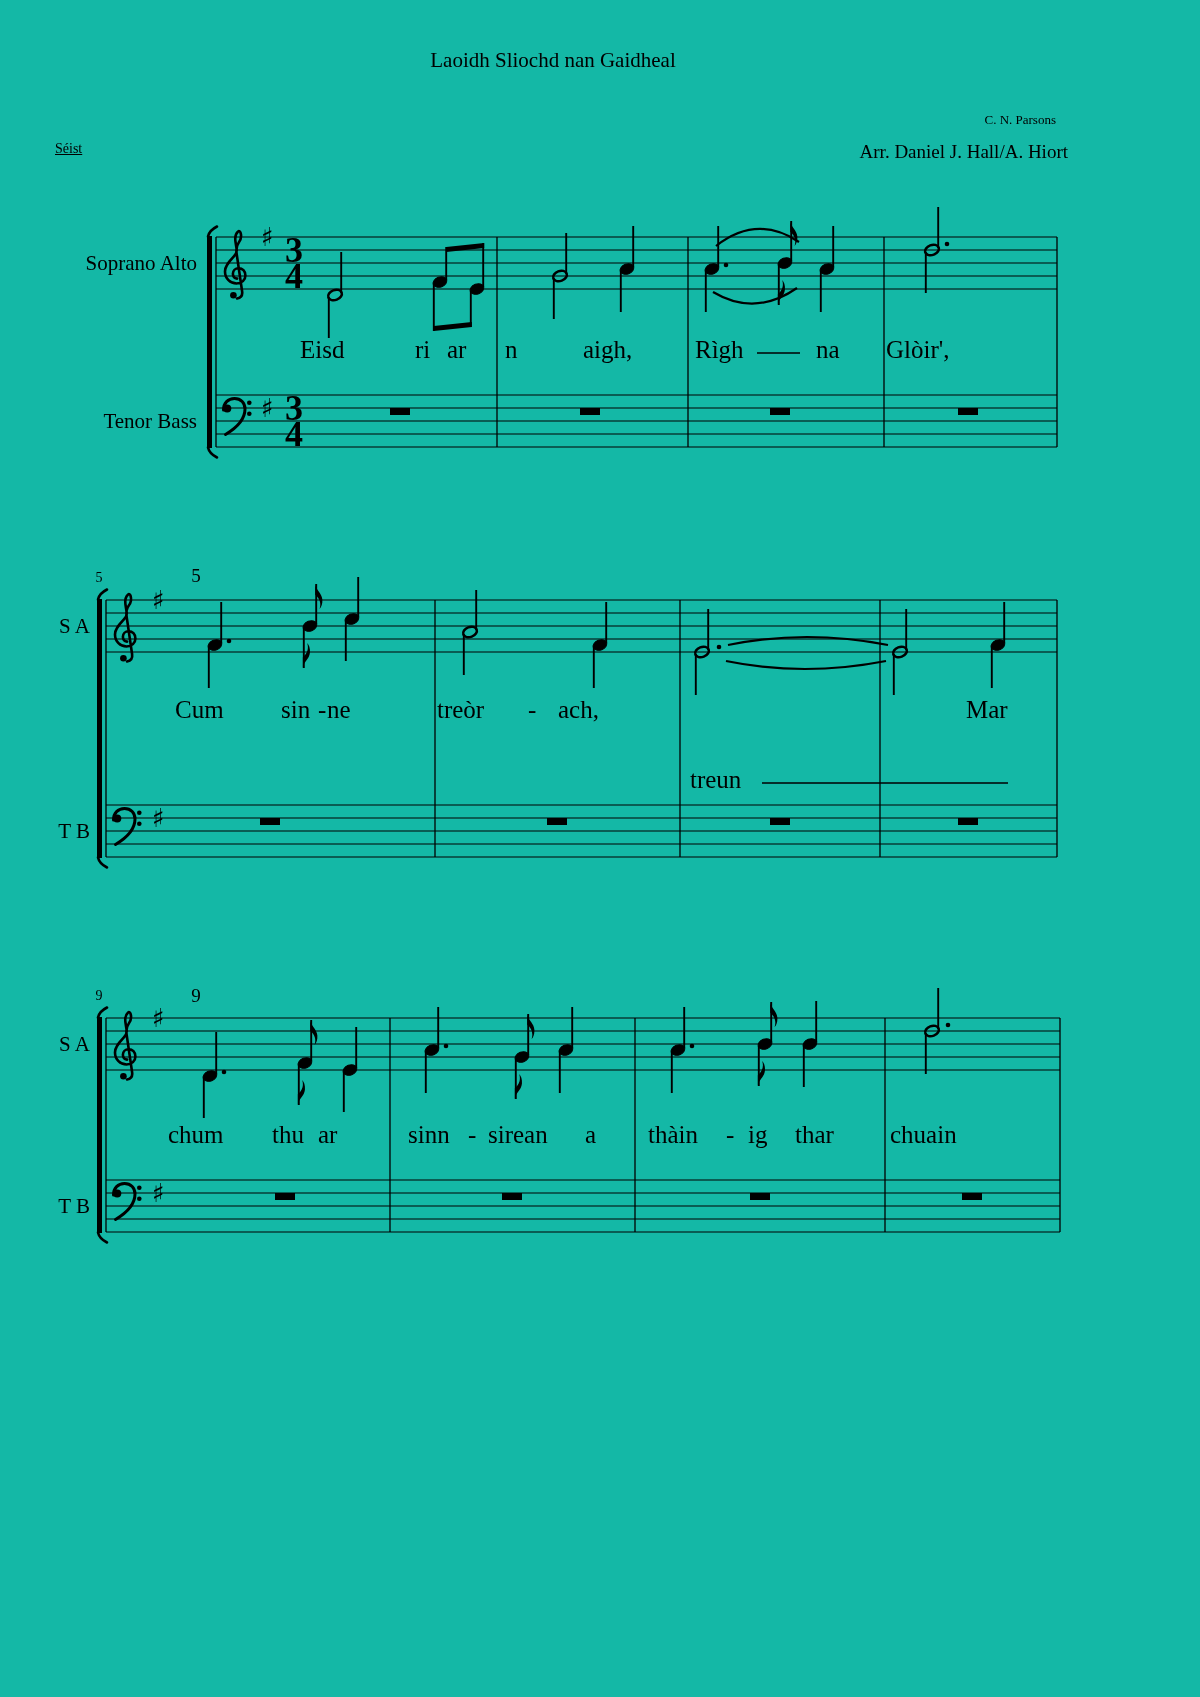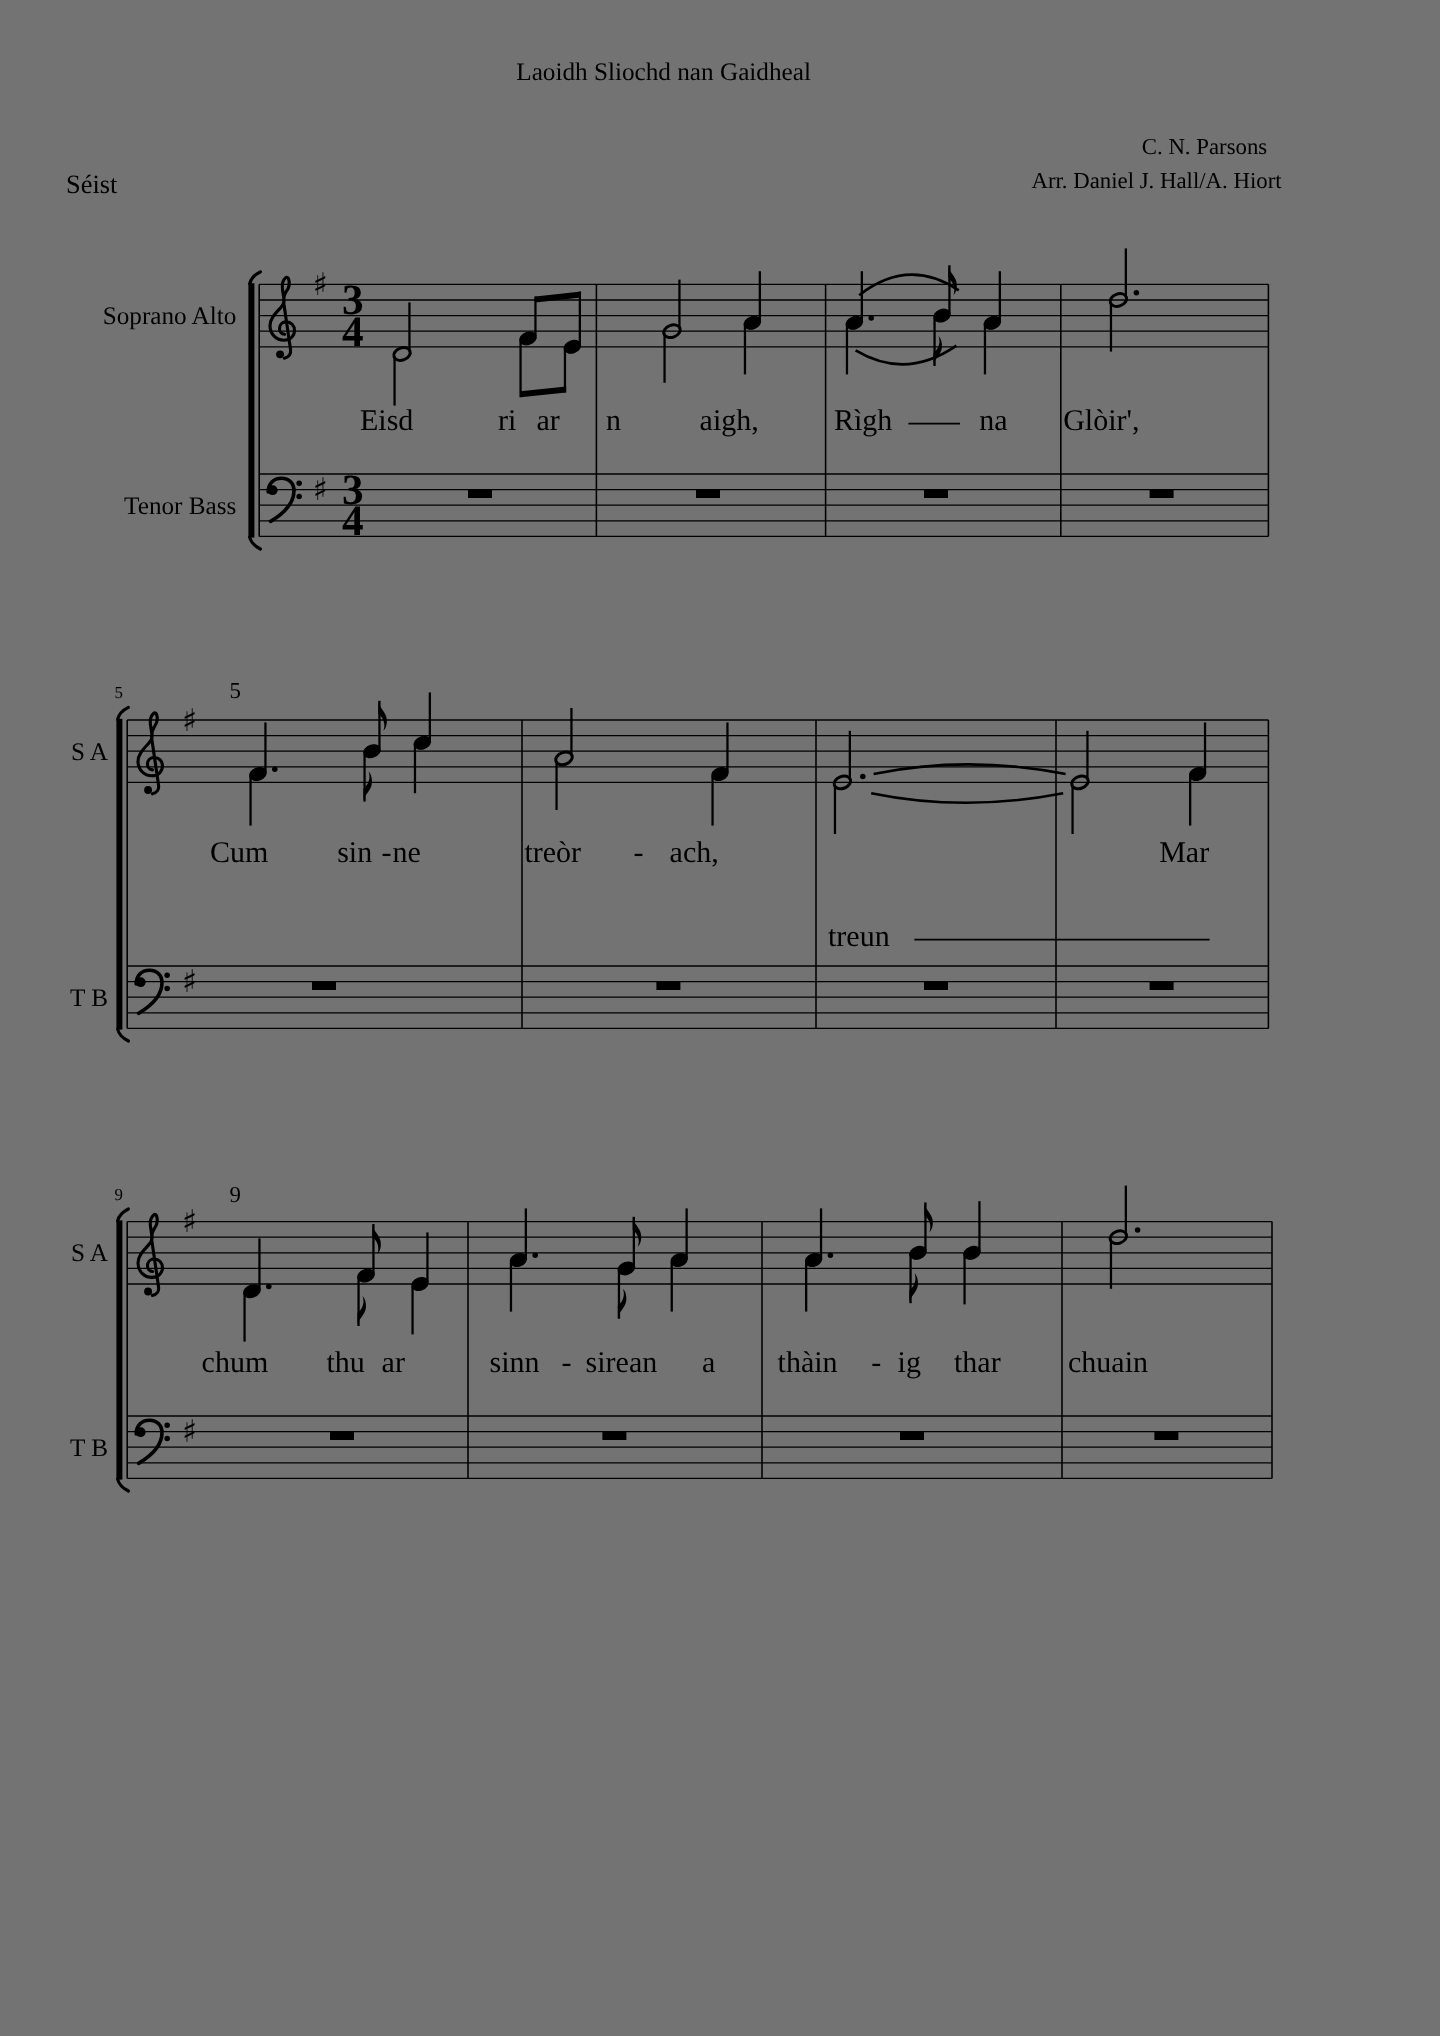--- a/index.html
+++ b/index.html
@@ -1,22 +1,22 @@
 <!DOCTYPE html>
 <html><head>
 <meta charset="utf-8">
 <style>
   html,body{margin:0;padding:0;background:#e8e8e8;}
-  .page{position:relative;width:1200px;height:1697px;background:#737373;color:#000;
+  .page{position:relative;width:1200px;height:1697px;background:#14b8a6;color:#000;
         font-family:"Liberation Serif",serif;overflow:hidden;}
   .hdr{position:absolute;white-space:pre;}
   .title{top:48px;left:0;width:1106px;text-align:center;font-size:21px;}
-  .composer{top:112px;left:0;width:1056px;text-align:right;font-size:19px;}
+  .composer{top:112px;left:0;width:1056px;text-align:right;font-size:13px;}
   .arranger{top:141px;left:12px;width:1056px;text-align:right;font-size:19px;}
-  .seist{top:141px;left:55px;font-size:22px;}
+  .seist{top:141px;left:55px;font-size:14px;text-decoration:underline;}
   #score{position:absolute;left:0;top:0;}
   .lyr{font:25px "Liberation Serif",serif;}
   .lbl{font:21px "Liberation Serif",serif;}
   .mnum{font-family:"Liberation Serif",serif;}
   .timesig{font-family:"Liberation Serif",serif;font-weight:bold;font-size:36px;}
   .sharp{font:26px "DejaVu Sans",sans-serif;}
 </style>
 </head>
 <body>
 

